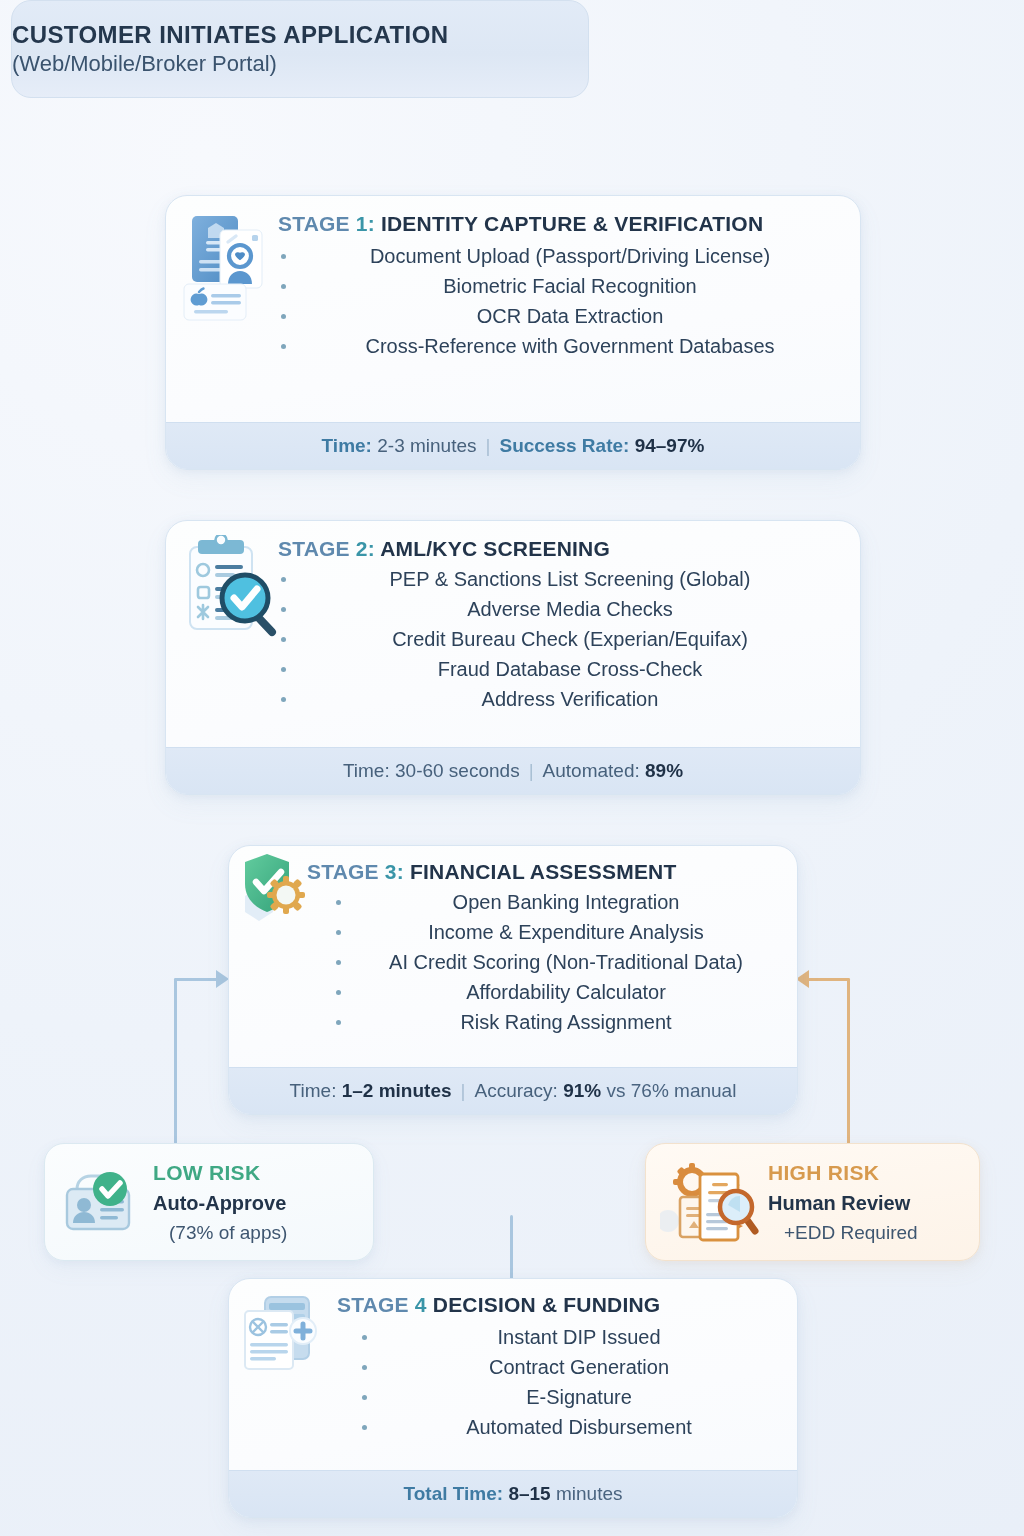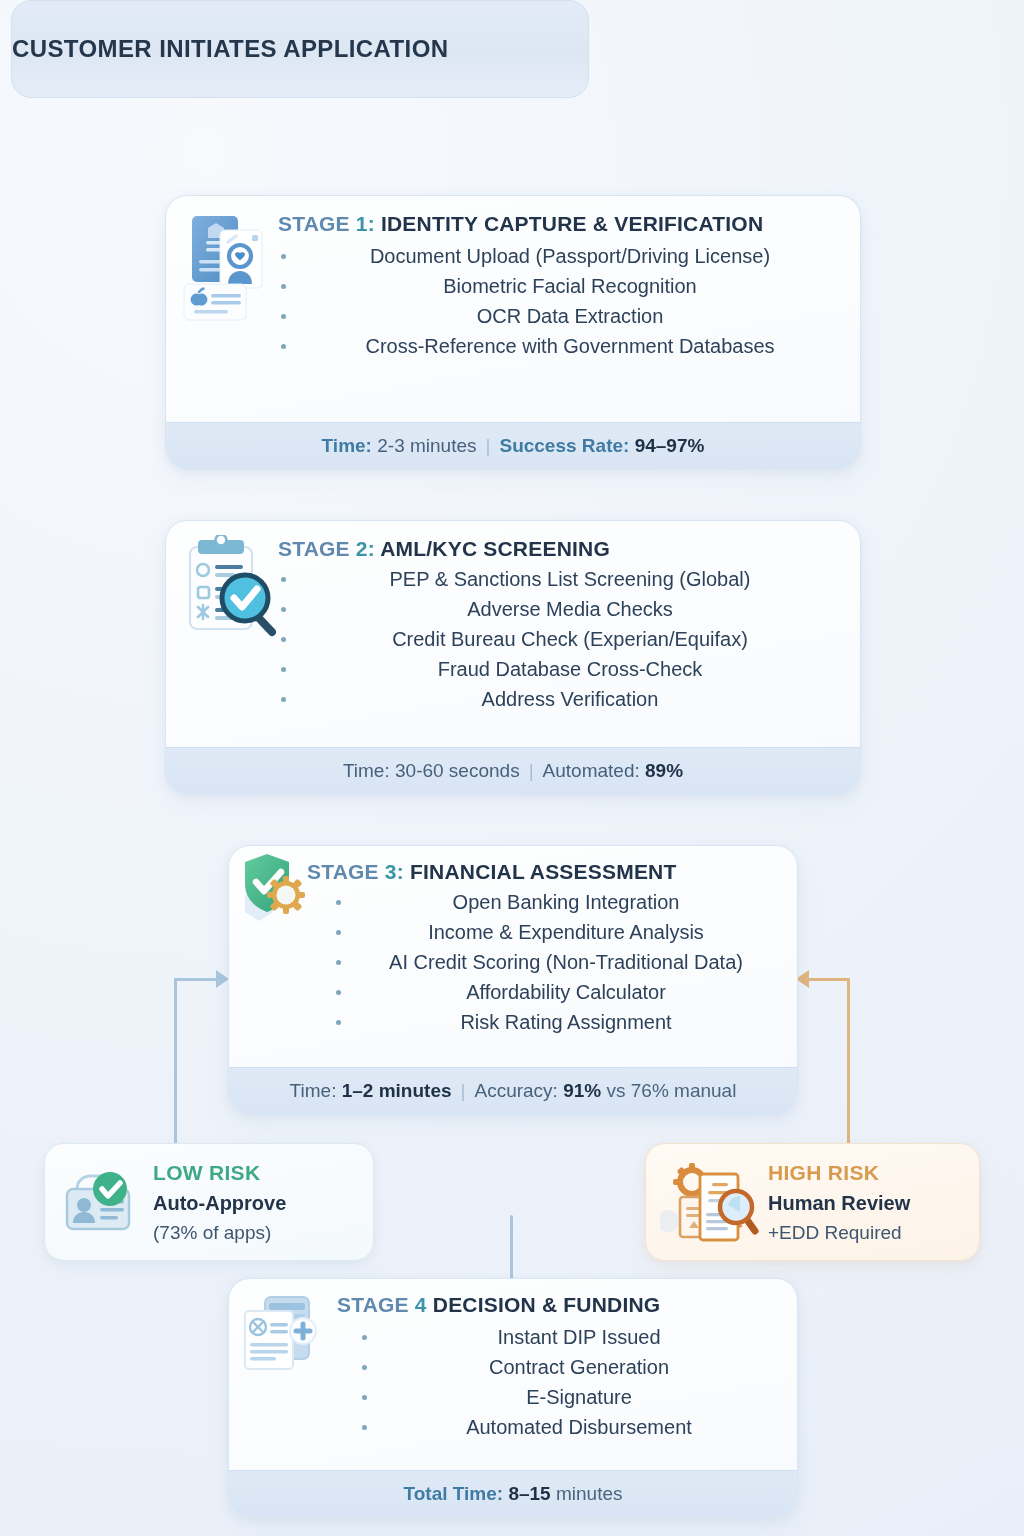--- a/index.html
+++ b/index.html
@@ -125,21 +125,21 @@
     left: 645px; top: 1143px; width: 335px; height: 118px;
     background: linear-gradient(170deg, #fffaf4 0%, #fdf3e8 100%);
     border: 1px solid #f3e2cd;
     box-shadow: 0 2px 9px rgba(190,150,110,0.10), 0 9px 22px rgba(190,150,110,0.07);
   }
   .risk-text { display: flex; flex-direction: column; gap: 7px; }
   .risk-head { font-size: 21px; font-weight: 700; letter-spacing: 0.3px; }
   #low-risk .risk-head { color: #3fa884; }
   #high-risk .risk-head { color: #d79a4e; }
   .risk-sub { font-size: 20px; font-weight: 700; color: #22344a; }
-  .risk-note { font-size: 19px; font-weight: 400; color: #3e5670; }
+  .risk-note { font-size: 19px; font-weight: 400; color: #3e5670; margin-left: 16px; }
 
   
   .conn { position: absolute; }
   .vline { position: absolute; width: 3px; background: #a9c6df; border-radius: 2px; }
   .hline { position: absolute; height: 3px; background: #a9c6df; border-radius: 2px; }
   .vline.orange, .hline.orange { background: #e0b47f; }
 
   .arrow-d, .arrow-u, .arrow-l, .arrow-r {
     position: absolute; width: 0; height: 0;
   }
@@ -158,20 +158,21 @@
   #icon-stage-3 { left: 8px; top: 6px; width: 74px; height: 70px; }
   #icon-stage-4 { left: 12px; top: 14px; width: 92px; height: 88px; }
   #icon-low { width: 84px; height: 70px; margin-right: 10px; flex: none; }
   #icon-high { width: 100px; height: 86px; margin-right: 8px; flex: none; }
 </style>
 </head>
 <body>
 
 <div id="start-node">
   <div class="l1">CUSTOMER INITIATES APPLICATION</div>
+  <div class="l2">(Web/Mobile/Broker Portal)</div>
 </div>
 
 <div class="conn">
   <div class="vline" style="left:510px; top:146px; height:36px;"></div>
   <div class="arrow-d" style="left:502px; top:178px;"></div>
 </div>
 
 <div class="conn">
   <div class="vline" style="left:510px; top:472px; height:33px;"></div>
   <div class="arrow-d" style="left:502px; top:502px;"></div>

